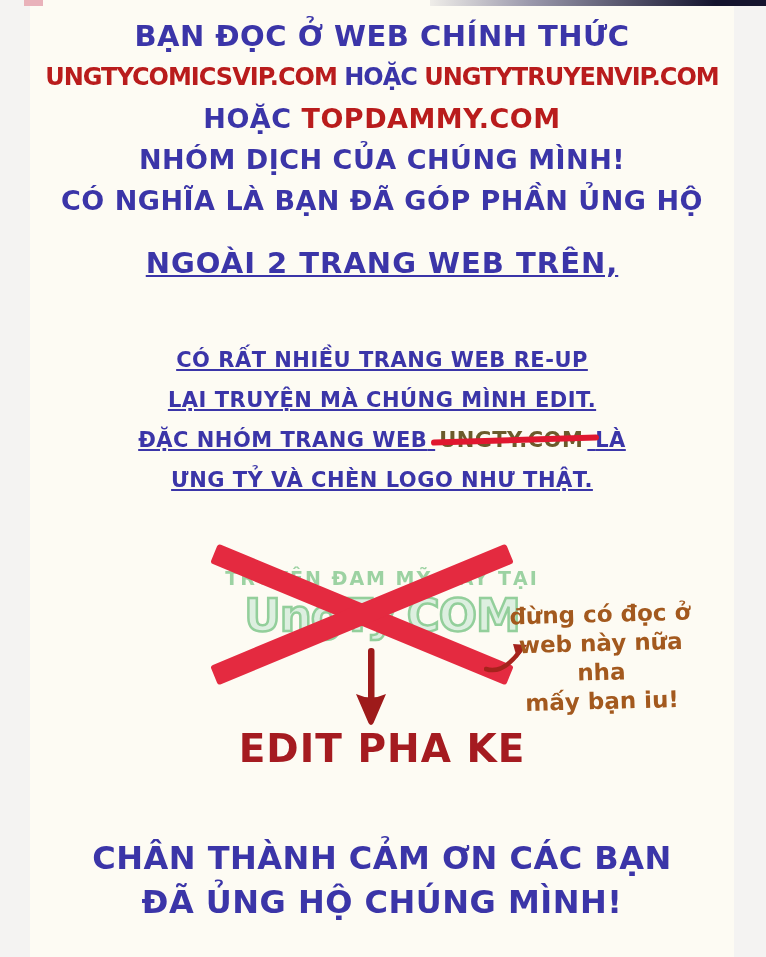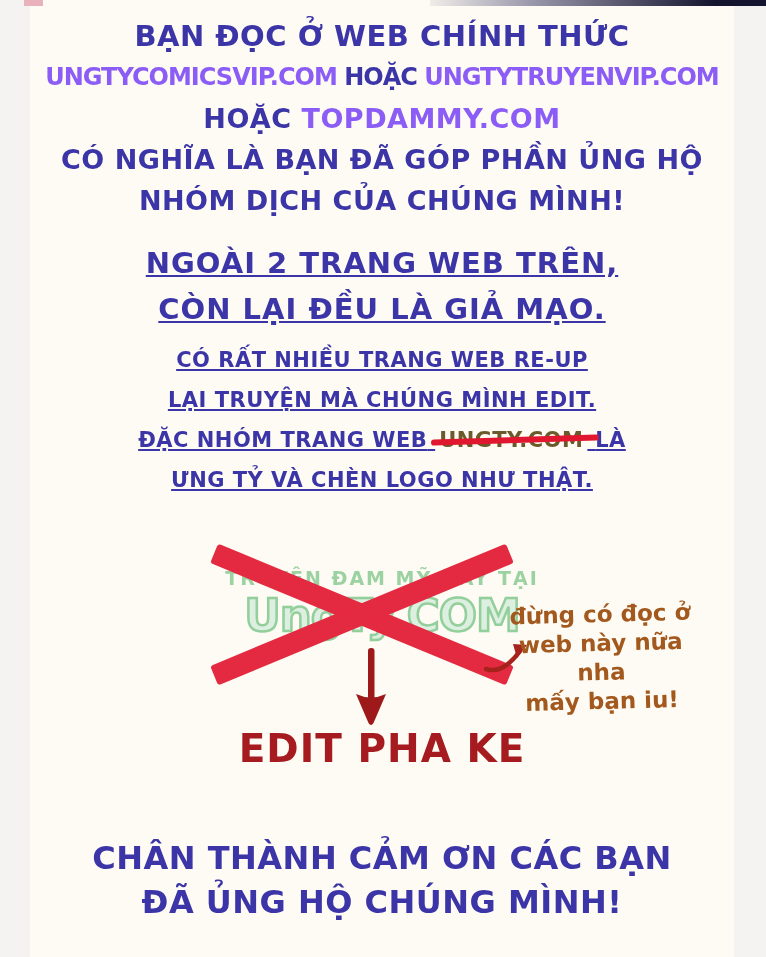--- a/index.html
+++ b/index.html
@@ -16,21 +16,21 @@
   .band { position: absolute; top: 0; height: 100%; background: #f4f3f2; }
   .band.left  { left: 0;  width: 30px; }
   .band.right { left: 734px; width: 32px; }
   .remnant { position: absolute; top: 0; }
   .remnant.pink { left: 24px; width: 19px; height: 6px; background: #e9b2ba; }
   .remnant.dark { left: 430px; width: 336px; height: 6px;
                   background: linear-gradient(to right, rgba(160,158,175,0.15), #9a98ab 30%, #14142e 85%); }
 
   .block { position: absolute; left: 30px; width: 704px; text-align: center; }
   .blue  { color: #3b35a8; }
-  .red   { color: #8b5cf6; }
+  .red   { color: #b91c1c; }
 
   .hdr   { top: 16px; font-size: 27px; line-height: 41px; letter-spacing: 0.5px; }
   .hdr .line1 { font-size: 29px; }
   .hdr .url-line { font-size: 24px; letter-spacing: -1px; white-space: nowrap; }
 
   .notice { top: 240px; font-size: 29px; line-height: 46px; letter-spacing: 1px; text-decoration: underline; }
 
   .warning { top: 340px; font-size: 21px; line-height: 40px; letter-spacing: 0.5px; text-decoration: underline; }
   .fake-url {
     position: relative; display: inline-block;
@@ -92,27 +92,26 @@
     <div class="blue line1">BẠN ĐỌC Ở WEB CHÍNH THỨC</div>
     <div class="url-line">
       <span class="red">UNGTYCOMICSVIP.COM</span>
       <span class="blue">HOẶC</span>
       <span class="red">UNGTYTRUYENVIP.COM</span>
     </div>
     <div>
       <span class="blue">HOẶC</span>
       <span class="red">TOPDAMMY.COM</span>
     </div>
+    <div class="blue">NHÓM DỊCH CỦA CHÚNG MÌNH!</div>
     <div class="blue">CÓ NGHĨA LÀ BẠN ĐÃ GÓP PHẦN ỦNG HỘ</div>
-    <div class="blue">NHÓM DỊCH CỦA CHÚNG MÌNH!</div>
   </div>
 
   <div class="block notice blue">
     <div>NGOÀI 2 TRANG WEB TRÊN,</div>
-    <div>CÒN LẠI ĐỀU LÀ GIẢ MẠO.</div>
   </div>
 
   <div class="block warning blue">
     <div>CÓ RẤT NHIỀU TRANG WEB RE-UP</div>
     <div>LẠI TRUYỆN MÀ CHÚNG MÌNH EDIT.</div>
     <div>
       <span>ĐẶC NHÓM TRANG WEB</span>
       <span class="fake-url"><span>UNGTY.COM</span><span class="strike-bar"></span></span>
       <span>LÀ</span>
     </div>

